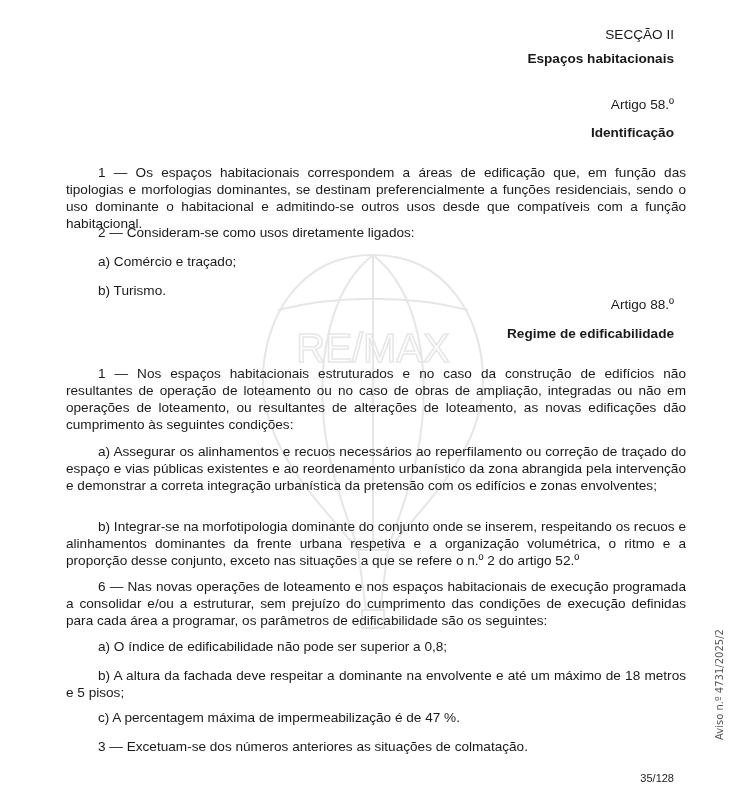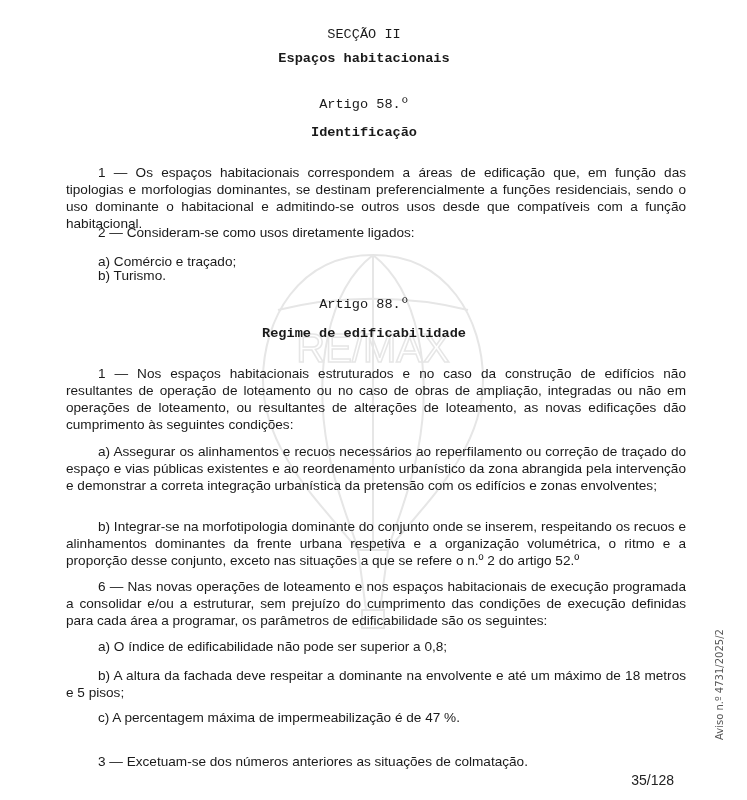--- a/index.html
+++ b/index.html
@@ -1,29 +1,29 @@
 <!DOCTYPE html>
 <html><head>
   <meta charset="utf-8">
   <style>
     html, body { margin: 0; padding: 0; background: #ffffff; }
     body { width: 747px; height: 800px; position: relative; overflow: hidden; font-family: "Liberation Sans", sans-serif; color: #1a1a1a; }
     .watermark { position: absolute; left: 258px; top: 250px; width: 230px; height: 420px; pointer-events: none; }
     .page { position: absolute; left: 54px; top: 0; width: 620px; font-size: 13.6px; line-height: 17px; }
-    .c { text-align: center; font-family: Liberation Mono, monospace; }
+    .c { text-align: right; }
     .section { position: absolute; left: 0; width: 620px; top: 26px; font-size: 13.6px; }
     .section-title { position: absolute; left: 0; width: 620px; top: 50px; font-weight: bold; }
     .art58 { position: absolute; left: 0; width: 620px; top: 96px; }
     .art58-t { position: absolute; left: 0; width: 620px; top: 124px; font-weight: bold; }
     .p { position: absolute; left: 0; width: 620px; text-align: justify; text-align-last: left; margin: 12px; }
     .ind { text-indent: 32px; }
     .art59 { position: absolute; left: 0; width: 620px; top: 296px; }
     .art59-t { position: absolute; left: 0; width: 620px; top: 325px; font-weight: bold; }
     .side { position: absolute; left: 714px; top: 740px; transform: rotate(-90deg); transform-origin: 0 0; font-size: 10px; color: #555; white-space: nowrap; font-family: "DejaVu Sans", sans-serif; }
-    .pagenum { position: absolute; left: 620px; top: 772px; font-size: 14px; color: #222; width: 54px; text-align: right; }
+    .pagenum { position: absolute; left: 620px; top: 772px; font-size: 11px; color: #222; width: 54px; text-align: right; }
   </style>
 </head>
 <body>
 
 <svg class="watermark" viewBox="0 0 230 420">
   <g fill="none" stroke="#e6e6e6" stroke-width="2">
     <path d="M115 5 C 40 5, 5 70, 5 130 C 5 200, 60 250, 100 300 L 130 300 C 170 250, 225 200, 225 130 C 225 70, 190 5, 115 5 Z"></path>
     <path d="M115 5 C 70 40, 55 120, 70 200 C 80 250, 95 280, 100 300"></path>
     <path d="M115 5 C 160 40, 175 120, 160 200 C 150 250, 135 280, 130 300"></path>
     <path d="M115 5 L 115 300"></path>
@@ -37,29 +37,29 @@
 <div class="page">
   <div class="section c">SECÇÃO II</div>
   <div class="section-title c">Espaços habitacionais</div>
 
   <div class="art58 c">Artigo 58.º</div>
   <div class="art58-t c">Identificação</div>
 
   <p class="p ind" style="top:152px">1 — Os espaços habitacionais correspondem a áreas de edificação que, em função das tipologias e morfologias dominantes, se destinam preferencialmente a funções residenciais, sendo o uso dominante o habitacional e admitindo-se outros usos desde que compatíveis com a função habitacional.</p>
   <p class="p ind" style="top:212px">2 — Consideram-se como usos diretamente ligados:</p>
   <p class="p ind" style="top:241px">a) Comércio e traçado;</p>
-  <p class="p ind" style="top:255px">b) Turismo.</p>
+  <p class="p ind" style="top:270px">b) Turismo.</p>
 
   <div class="art59 c">Artigo 88.º</div>
   <div class="art59-t c">Regime de edificabilidade</div>
 
   <p class="p ind" style="top:353px">1 — Nos espaços habitacionais estruturados e no caso da construção de edifícios não resultantes de operação de loteamento ou no caso de obras de ampliação, integradas ou não em operações de loteamento, ou resultantes de alterações de loteamento, as novas edificações dão cumprimento às seguintes condições:</p>
   <p class="p ind" style="top:431px">a) Assegurar os alinhamentos e recuos necessários ao reperfilamento ou correção de traçado do espaço e vias públicas existentes e ao reordenamento urbanístico da zona abrangida pela intervenção e demonstrar a correta integração urbanística da pretensão com os edifícios e zonas envolventes;</p>
   <p class="p ind" style="top:506px">b) Integrar-se na morfotipologia dominante do conjunto onde se inserem, respeitando os recuos e alinhamentos dominantes da frente urbana respetiva e a organização volumétrica, o ritmo e a proporção desse conjunto, exceto nas situações a que se refere o n.º 2 do artigo 52.º</p>
   <p class="p ind" style="top:566px">6 — Nas novas operações de loteamento e nos espaços habitacionais de execução programada a consolidar e/ou a estruturar, sem prejuízo do cumprimento das condições de execução definidas para cada área a programar, os parâmetros de edificabilidade são os seguintes:</p>
   <p class="p ind" style="top:626px">a) O índice de edificabilidade não pode ser superior a 0,8;</p>
   <p class="p ind" style="top:655px">b) A altura da fachada deve respeitar a dominante na envolvente e até um máximo de 18 metros e 5 pisos;</p>
   <p class="p ind" style="top:697px">c) A percentagem máxima de impermeabilização é de 47 %.</p>
-  <p class="p ind" style="top:741px">3 — Excetuam-se dos números anteriores as situações de colmatação.</p>
+  <p class="p ind" style="top:726px">3 — Excetuam-se dos números anteriores as situações de colmatação.</p>
 </div>
 
 <div class="side">Aviso n.º 4731/2025/2</div>
 <div class="pagenum">35/128</div>
 
 </body></html>

